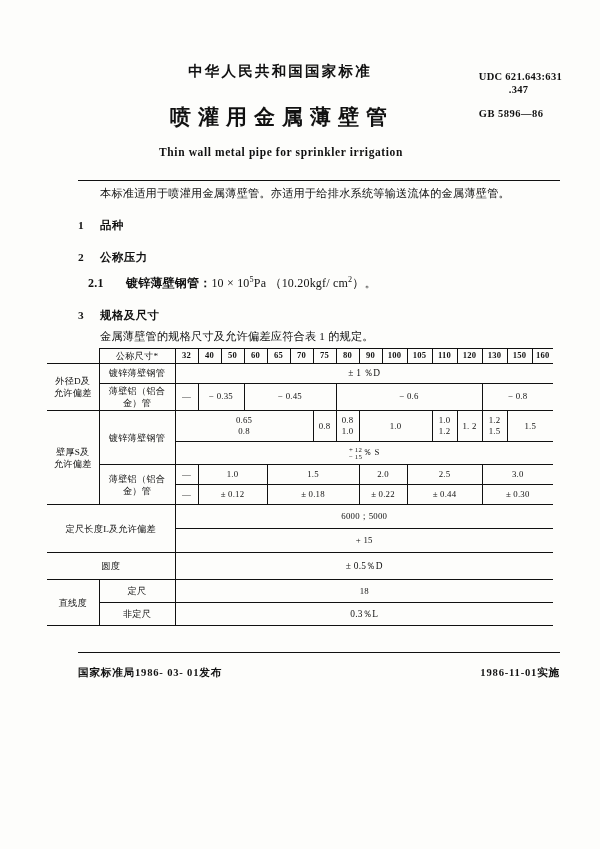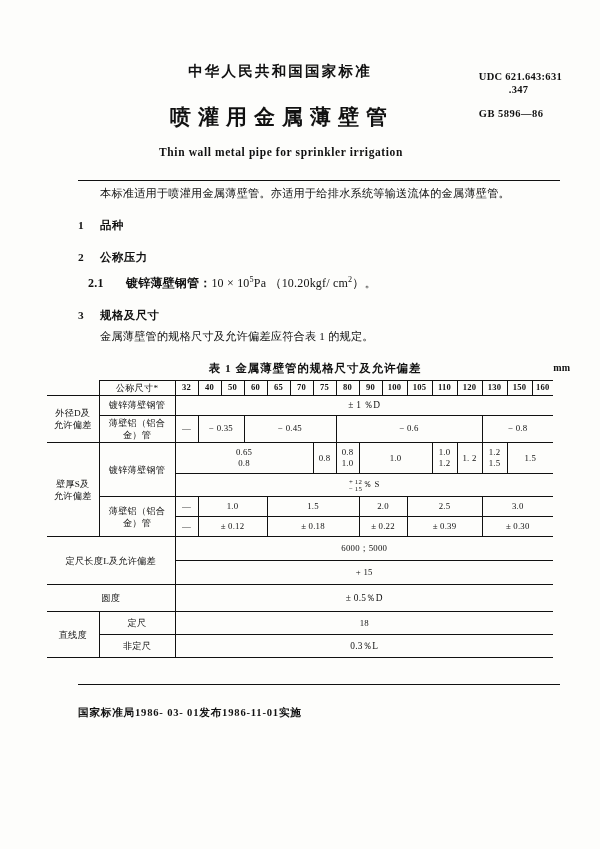--- a/index.html
+++ b/index.html
@@ -102,22 +102,22 @@
   .nob-t{border-top:none !important;}
   .frac{
     display:inline-block;vertical-align:middle;
     font-size:6.8px;line-height:1.05;text-align:left;
     margin-right:1px;
   }
   .two-line{line-height:1.5;}
   
   .foot-rule{height:0;border-top:1.6px solid #111;margin:26px 40px 0 78px;}
   .footer{
-    margin:21px 40px 0 78px;
-    display:flex;
+    margin:13px 40px 0 78px;
+    display:flex;justify-content:space-between;
     font-size:10.6px;font-weight:bold;letter-spacing:0.8px;
   }
 </style>
 </head>
 <body>
 
 <div class="page">
 
   <div class="hdr">
     <div class="nat-std">中华人民共和国国家标准</div>
@@ -149,24 +149,20 @@
       <span class="snum">2.1</span><span class="slabel">镀锌薄壁钢管：</span><span>10 × 10</span><sup>5</sup><span>Pa （10.20kgf/ cm</span><sup>2</sup><span>）。</span>
     </div>
 
 
     <div class="clause">
       <span class="num">3</span><span>规格及尺寸</span>
     </div>
     <div class="para">金属薄壁管的规格尺寸及允许偏差应符合表 1 的规定。</div>
   </div>
 
-  <div class="tbl-cap-wrap">
-    <div class="tbl-cap">表 1   金属薄壁管的规格尺寸及允许偏差</div>
-    <div class="unit">mm</div>
-  </div>
 
   <table class="spec">
     <colgroup>
       <col style="width:52px">
         <col style="width:76px">
       <col style="width:23px">
         <col style="width:23px">
         <col style="width:23px">
         <col style="width:23px">
       <col style="width:23px">
@@ -268,21 +264,21 @@
         <td colspan="2" class="val">2.0</td>
         <td colspan="3" class="val">2.5</td>
         <td colspan="3" class="val nob-r">3.0</td>
       </tr>
 
       <tr>
         <td colspan="1" class="val" style="height:17px">—</td>
         <td colspan="3" class="val">± 0.12</td>
         <td colspan="4" class="val">± 0.18</td>
         <td colspan="2" class="val">± 0.22</td>
-        <td colspan="3" class="val">± 0.39</td>
+        <td colspan="3" class="val">± 0.44</td>
         <td colspan="3" class="val nob-r">± 0.30</td>
       </tr>
 
       <tr>
         <td colspan="2" rowspan="2" class="lbl-wide nob-l">定尺长度L及允许偏差</td>
         <td colspan="16" class="val nob-r" style="height:21px">6000；5000</td>
       </tr>
       <tr>
         <td colspan="16" class="val nob-r" style="height:21px">+ 15</td>
       </tr>

